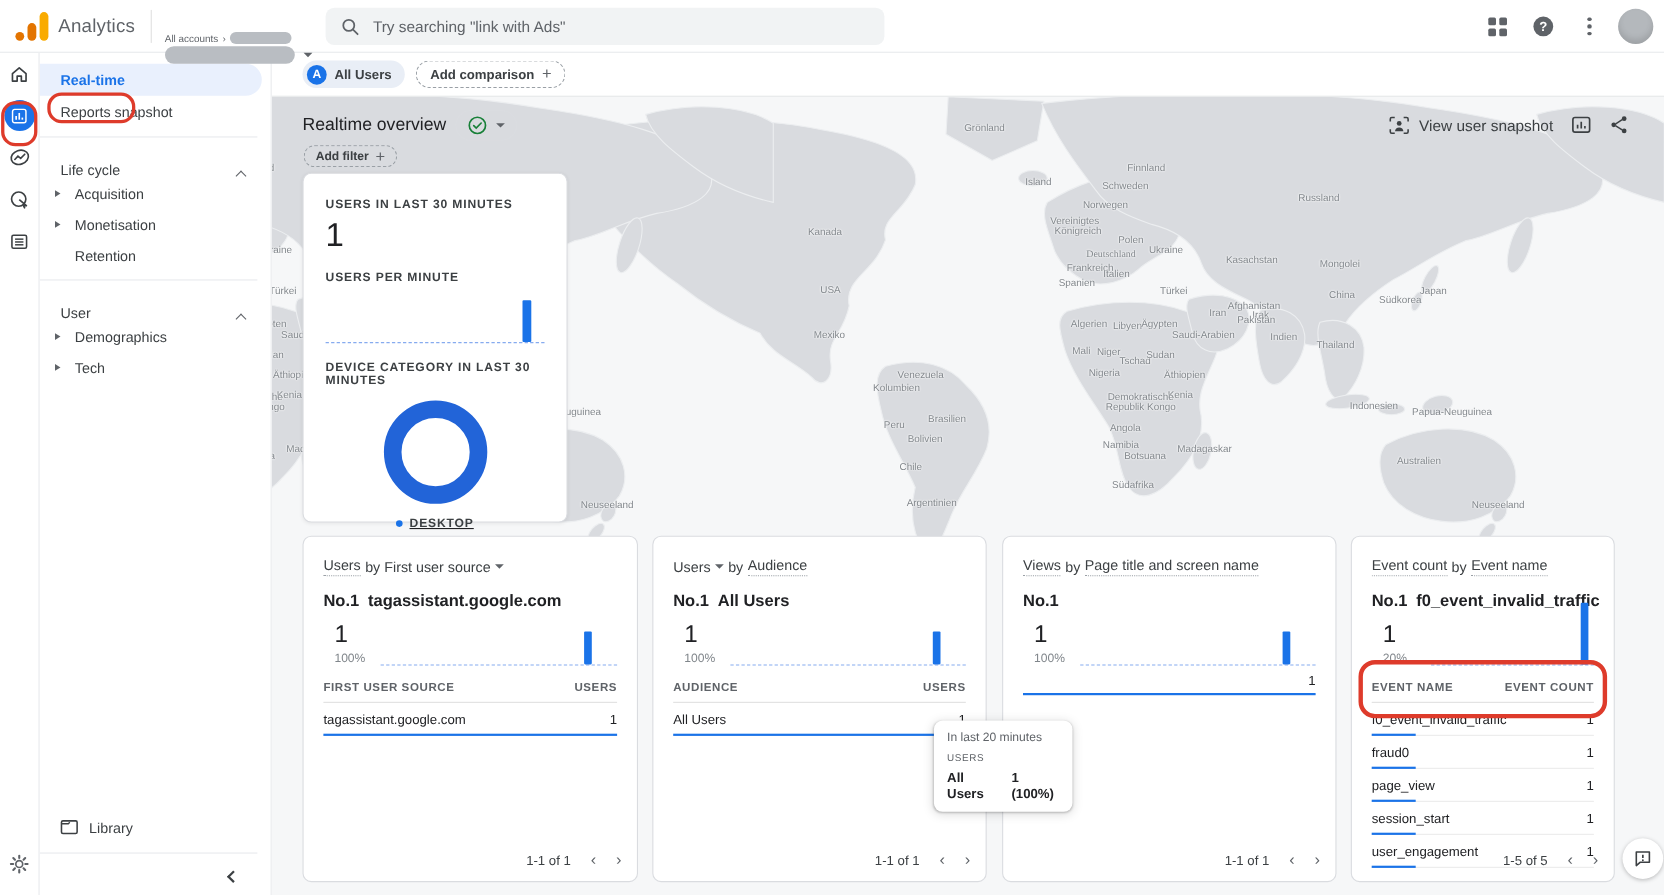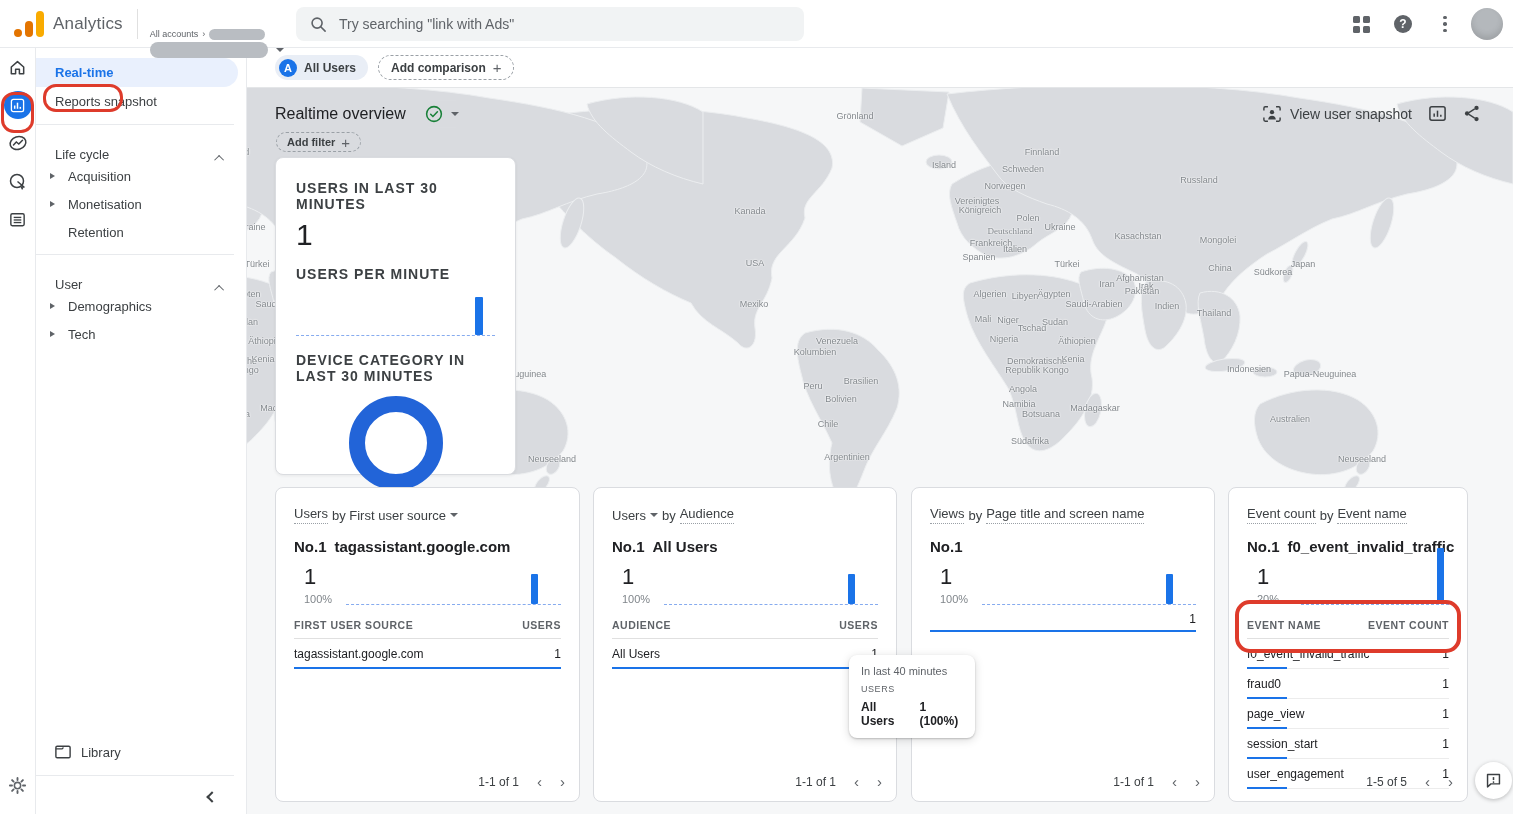--- a/index.html
+++ b/index.html
@@ -11,21 +11,21 @@
   .topbar { position:absolute; left:0; top:0; width:100%; height:48px; background:#fff;
     border-bottom:1px solid #e8eaed; display:flex; align-items:center; z-index:30; }
   .logo-wrap { display:flex; align-items:center; gap:9px; padding-left:14px; }
   .ga-logo { display:flex; align-items:flex-end; gap:3px; height:26px; }
   .ga-dot { width:8px; height:8px; border-radius:50%; background:#e37400; }
   .ga-bar-m { width:8px; height:16px; border-radius:4px; background:#e37400; }
   .ga-bar-t { width:8px; height:26px; border-radius:4px; background:#f9ab00; }
   .brand { font-size:17px; color:#5f6368; letter-spacing:.2px; }
   .vdiv { width:1px; height:30px; background:#e0e0e0; margin:0 12px 0 14px; }
   .account { display:flex; flex-direction:column; justify-content:center; gap:2px; cursor:pointer; }
-  .acct-top { display:flex; align-items:flex-start; gap:4px; font-size:9px; color:#5f6368;margin-top:40px; }
+  .acct-top { display:flex; align-items:center; gap:4px; font-size:9px; color:#5f6368;margin-top:40px; }
   .acct-top .gt { font-size:9px; color:#5f6368; }
   .blob { background:#b9bdc2; border-radius:9px; display:inline-block; }
   .blob-xs { width:56px; height:11px; }
   .blob-lg { width:118px; height:16px; border-radius:10px; }
   .acct-bottom { display:flex; align-items:center; gap:8px; }
   .caret-down { width:0; height:0; border-left:4px solid transparent; border-right:4px solid transparent; border-top:4.5px solid #5f6368; }
   .search { position:absolute; left:296px; top:7px; width:508px; height:34px; background:#f1f3f4;
     border-radius:8px; display:flex; align-items:center; padding:0 14px; gap:12px; }
   .search input { border:none; outline:none; background:transparent; font-size:14px; color:#3c4043; width:100%;
     font-family:"Liberation Sans",sans-serif; }
@@ -86,21 +86,21 @@
   .page-title { font-size:16px; color:#202124; }
   .quality-pill { display:flex; align-items:center; gap:8px; border:1px solid #dadce0; border-radius:14px; padding:4px 10px; background:transparent; cursor:pointer; }
   .head-actions { position:absolute; right:32px; top:56px; display:flex; align-items:center; gap:16px; z-index:16; }
   .vus { display:flex; align-items:center; gap:8px; font-size:14px; color:#3c4043; cursor:pointer; }
   .addfilter { position:absolute; left:29px; top:84px; z-index:16; height:20px; border:1px dashed #9aa0a6; border-radius:11px;
     display:flex; align-items:center; gap:6px; padding:0 10px; font-size:11px; font-weight:bold; color:#3c4043; cursor:pointer; }
 
   
   .card { background:#fff; border:1px solid #dadce0; border-radius:8px; position:absolute; z-index:10; }
   .sum-card { left:28px; top:109px; width:241px; height:318px; box-shadow:0 1px 3px rgba(60,64,67,.08); padding:22px 20px; }
-  .microlabel { font-size:14px; font-weight:bold; letter-spacing:.07em; color:#3c4043; }
+  .microlabel { font-size:11px; font-weight:bold; letter-spacing:.07em; color:#3c4043; }
   .big-num { font-size:30px; color:#202124; margin:6px 0 14px; }
   .spark { position:relative; height:46px; margin-top:8px; border-bottom:1.5px dashed #86abef; }
   .spark .bar { position:absolute; bottom:0; width:8px; background:#1a73e8; border-radius:1px; }
   .sum-spark { margin-bottom:16px; }
   .sum-spark .bar { left:90%; height:38px; }
   .donut-wrap { display:flex; flex-direction:column; align-items:center; margin-top:12px; }
   .donut { width:94px; height:94px; border-radius:50%; border:16px solid #2264d8; }
   .donut-leg { display:flex; align-items:center; gap:6px; margin-top:12px;text-decoration:underline; }
   .dot-blue { width:6px; height:6px; border-radius:50%; background:#1a73e8; }
   .donut-pct { font-size:20px; color:#202124; margin-top:4px; }
@@ -352,21 +352,21 @@
             <ellipse cx="1105" cy="396" rx="5" ry="10" transform="rotate(40 1105 396)"></ellipse>
             <path d="M1150,16 C1192,4 1242,8 1266,24 L1266,96 C1240,90 1214,79 1194,64 C1174,49 1154,34 1150,16 Z"></path>
             <ellipse cx="1135" cy="135" rx="9" ry="26" transform="rotate(18 1135 135)"></ellipse>
           </g>
         </defs>
         <rect x="0" y="0" width="1266" height="726" fill="#f6f7f8"></rect>
         <use href="#world"></use>
         <use href="#world" x="-810"></use>
       </svg>
       <div>
-          <span class="map-label" style="left: 608px; top: 28px;">Grönland</span>
+          <span class="map-label" style="left: 648px; top: 28px;">Grönland</span>
           <span class="map-label" style="left: 697px; top: 77px;">Island</span>
           <span class="map-label" style="left: 795px; top: 64px;">Finnland</span>
           <span class="map-label" style="left: -15px; top: 64px;">Finnland</span>
           <span class="map-label" style="left: 776px; top: 81px;">Schweden</span>
           <span class="map-label" style="left: 758px; top: 98px;">Norwegen</span>
           <span class="map-label" style="left: 730px; top: 113px;">Vereinigtes</span>
           <span class="map-label" style="left: 733px; top: 122px;">Königreich</span>
           <span class="map-label" style="left: 781px; top: 130px;">Polen</span>
           <span class="map-label" style="left: 763px; top: 143px; font-family: Liberation Serif, serif;">Deutschland</span>
           <span class="map-label" style="left: 813px; top: 139px;">Ukraine</span>
@@ -655,21 +655,21 @@
         <span class="prog" style="width:20%"></span>
       </div>
       <div class="pagin">
         <span>1-5 of 5</span>
         <span class="pg-ch">‹</span>
         <span class="pg-ch">›</span>
       </div>
     </section>
 
     <div class="tooltip">
-      <div class="tt-l1">In last 40 minutes</div>
+      <div class="tt-l1">In last 20 minutes</div>
       <div class="tt-l2">USERS</div>
       <div class="tt-l3">
         <span>All Users</span>
         <span>1 (100%)</span>
       </div>
     </div>
 
     <div class="fab">
       <svg width="17" height="17" viewBox="0 0 20 20">
         <path d="M3,3 H17 V14 H7 L3,17.5 Z" fill="none" stroke="#3c4043" stroke-width="1.7" stroke-linejoin="round"></path>

